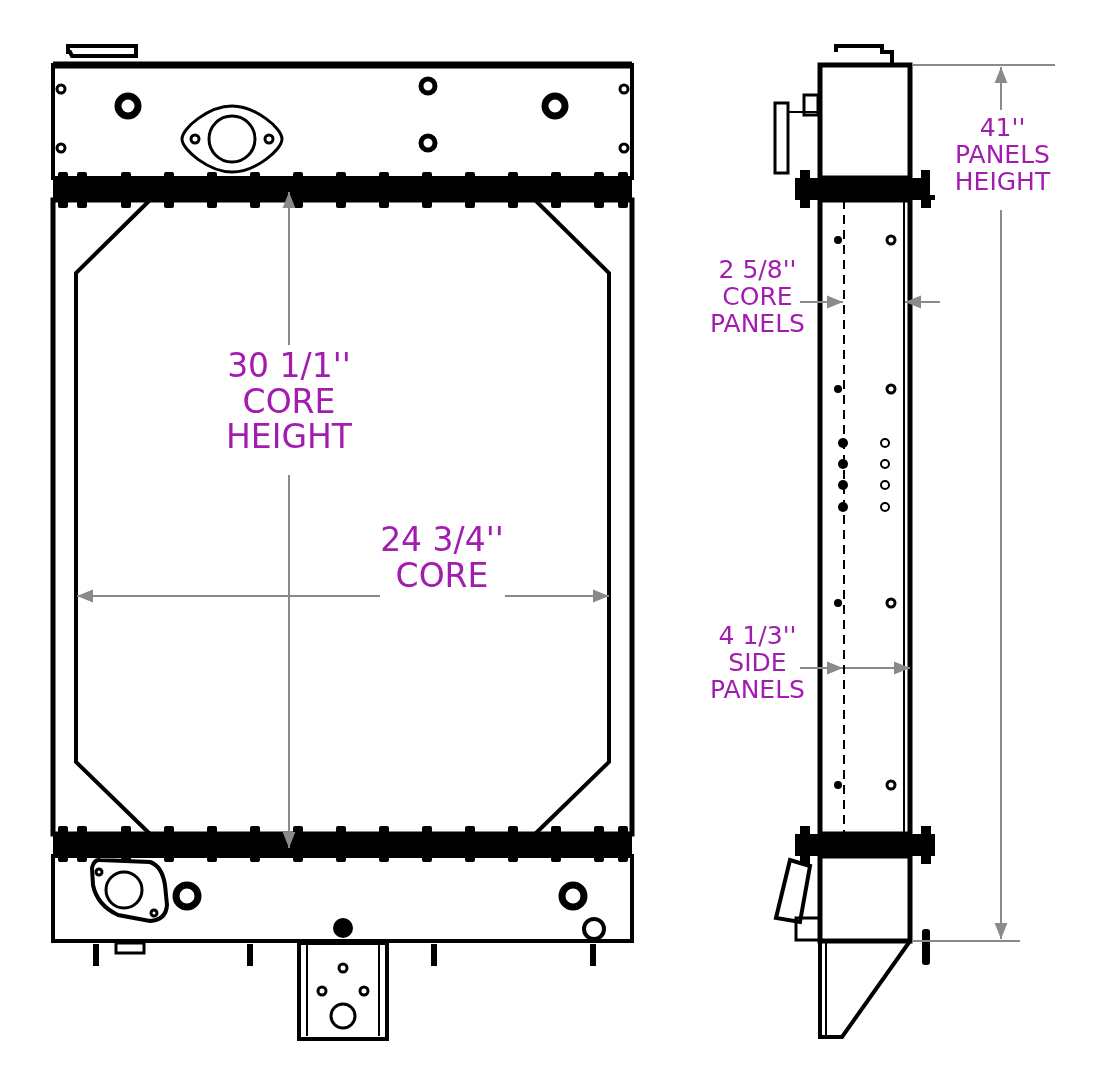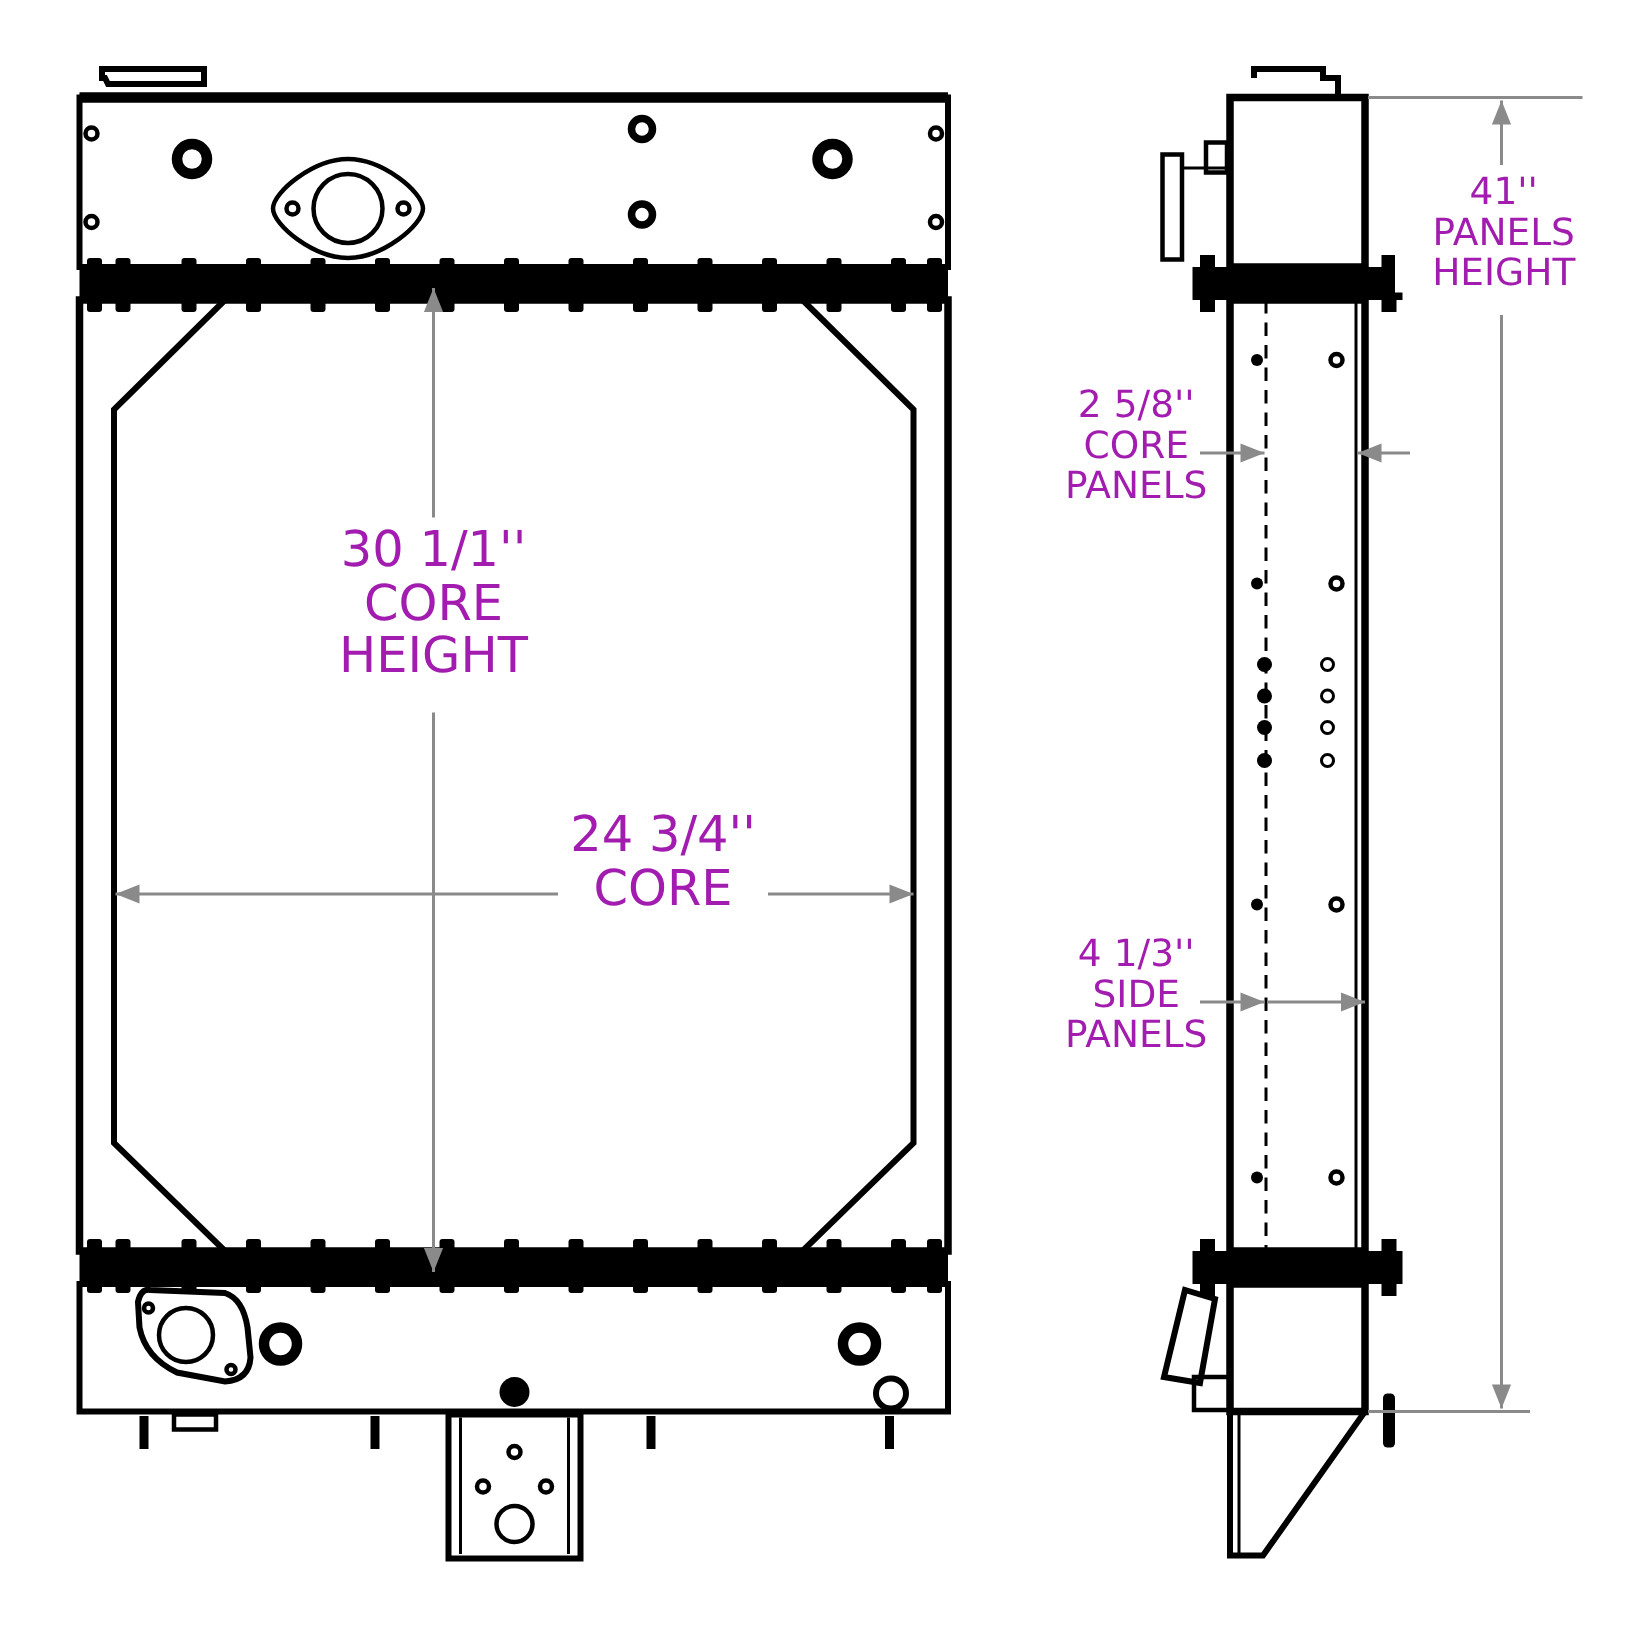--- a/index.html
+++ b/index.html
@@ -150,21 +150,21 @@
     <line x1="845" y1="668" x2="910" y2="668" marker-end="url(#arr)"></line>
   </g>
 </svg>
 
 <div class="lbl big" style="left:214px;top:348px;width:150px;">
   <div>30 1/1''</div>
   <div>CORE</div>
   <div>HEIGHT</div>
 </div>
 
-<div class="lbl big" style="left:372px;top:538px;width:140px;">
+<div class="lbl big" style="left:372px;top:522px;width:140px;">
   <div>24 3/4''</div>
   <div>CORE</div>
 </div>
 
 <div class="lbl sm" style="left:930px;top:114px;width:145px;">
   <div>41''</div>
   <div>PANELS</div>
   <div>HEIGHT</div>
 </div>
 

